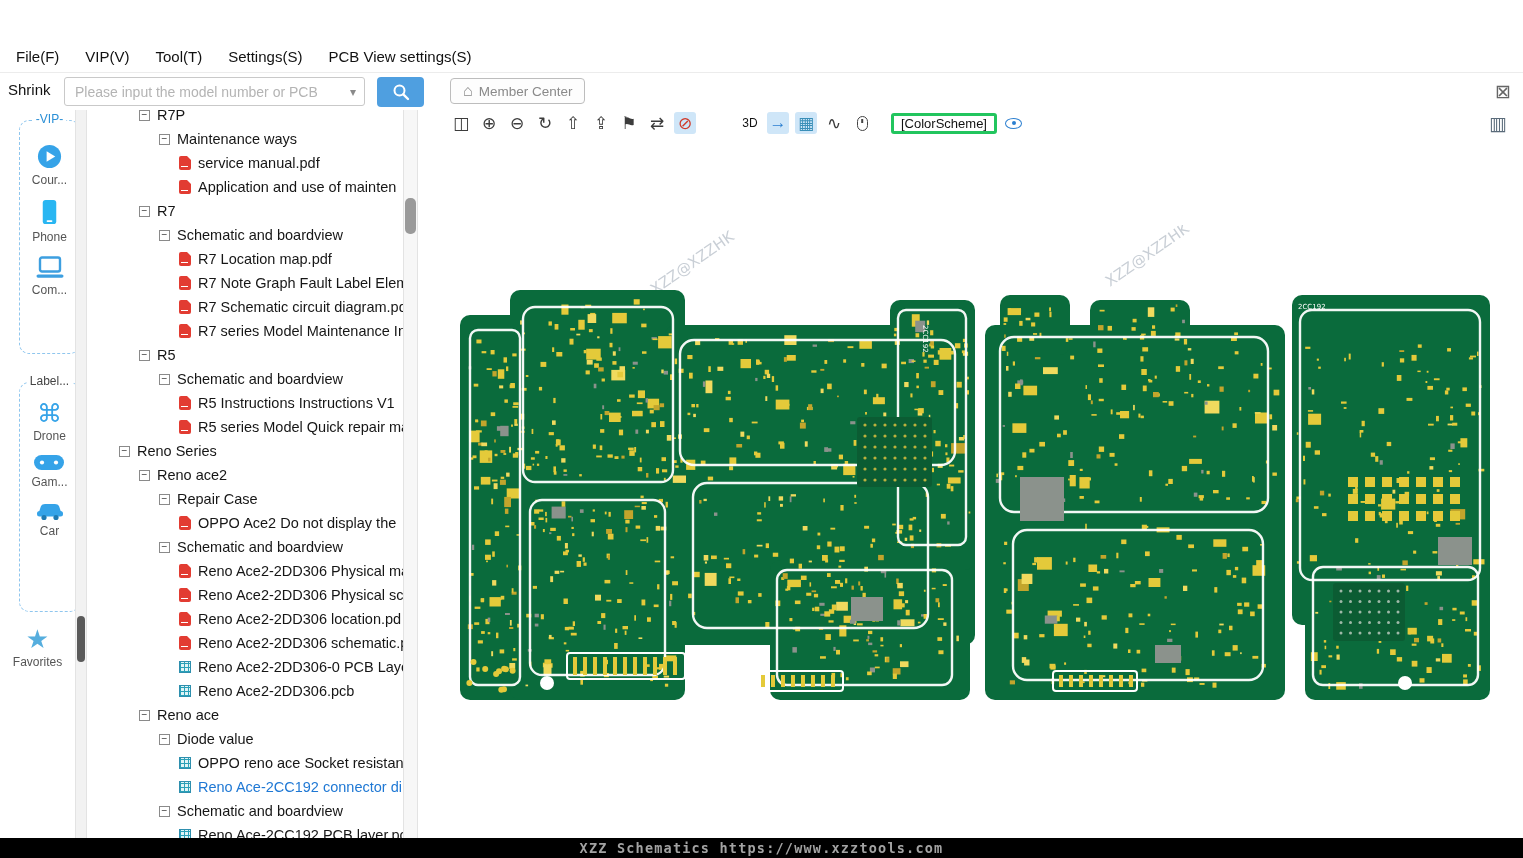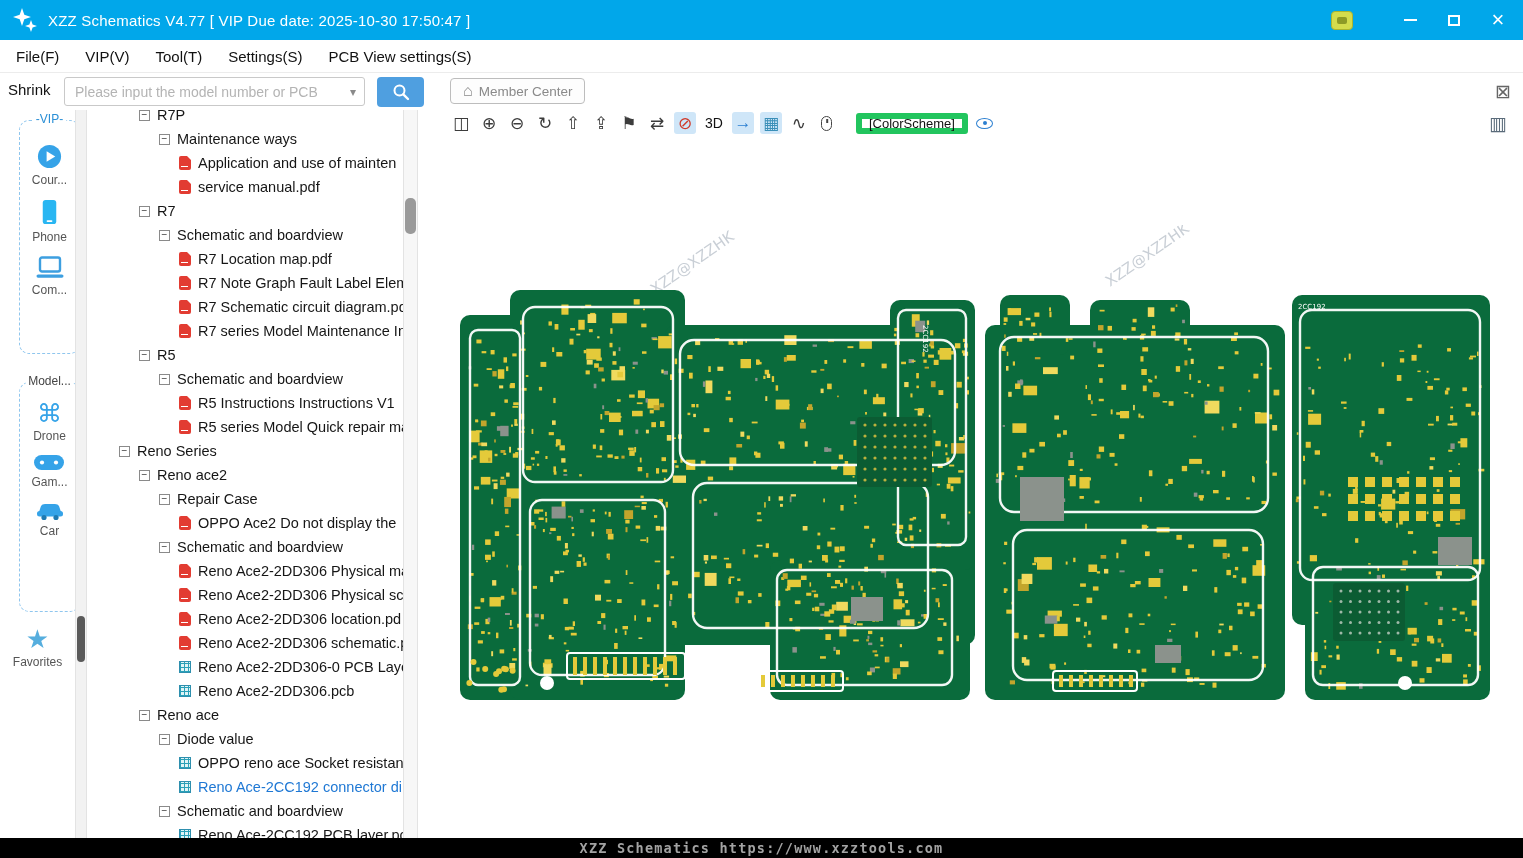--- a/index.html
+++ b/index.html
@@ -89,58 +89,40 @@
   .collapse-tab{position:absolute;left:429px;top:327px;width:14px;height:56px;background:#d9edfb;border:1px solid #aad6f2;
                 border-right:none;border-radius:7px 0 0 7px;display:flex;align-items:center;justify-content:center;
                 color:#3b8fd6;font-size:15px;}
 
   
   .main{position:absolute;left:418px;top:0;right:0;height:100%;background:#fff;}
   .viewer-toolbar{position:absolute;left:0;top:0;right:0;height:26px;display:flex;align-items:center;padding-left:32px;}
   .vt-btn{min-width:22px;height:22px;display:flex;align-items:center;justify-content:center;font-size:17px;color:#3c3c3c;
           margin-right:6px;border-radius:3px;}
   .vt-btn.sel{background:#cfe6f8;}
-  .vt-btn.txt{font-size:14px;color:#111;padding:0 3px;}
-  .vt-btn.boxed{border:6px solid #22c55e;font-size:13px;height:21px;padding:0 7px;margin-left:12px;color:#111;}
+  .vt-btn.txt{font-size:12px;color:#111;padding:0 3px;margin-left:37px;}
+  .vt-btn.boxed{border:3px solid #22c55e;font-size:13px;height:21px;padding:0 7px;margin-left:12px;color:#111;}
   .mouse-ic{width:11px;height:15px;border:1.6px solid #444;border-radius:6px;position:relative;display:inline-block;}
   .mouse-ic::after{content:'';position:absolute;left:50%;top:2px;width:1.6px;height:4px;background:#444;transform:translateX(-50%);}
   .eye-ic{width:17px;height:11px;border:1.6px solid #2b7fd0;border-radius:50%;display:flex;align-items:center;justify-content:center;}
   .eye-ic .pupil{width:4px;height:4px;border-radius:50%;background:#2b7fd0;}
   .panel-toggle{position:absolute;right:16px;top:2px;font-size:19px;color:#5a6b7a;}
   .viewer-canvas{position:absolute;left:0;top:26px;right:0;bottom:0;background:#fff;overflow:hidden;}
   #pcb-svg{position:absolute;left:37px;top:89px;}
 
   
   .statusbar{position:absolute;left:0;bottom:0;right:0;height:20px;background:#000;display:flex;align-items:center;justify-content:center;}
   .status-text{font-family:"DejaVu Sans Mono","Liberation Mono",monospace;font-size:13.5px;font-weight:700;
                color:#a3a3a3;letter-spacing:1.2px;}
 </style>
 </head>
 <body>
 
 <div class="app">
 
-  <div class="titlebar">
-    <span class="app-logo">
-      <svg width="28" height="28" viewBox="0 0 28 28">
-        <path d="M11 2 L13.3 8.7 L20 11 L13.3 13.3 L11 20 L8.7 13.3 L2 11 L8.7 8.7 Z" fill="#fff"></path>
-        <path d="M20 14 L21.6 18.4 L26 20 L21.6 21.6 L20 26 L18.4 21.6 L14 20 L18.4 18.4 Z" fill="#fff"></path>
-      </svg>
-    </span>
-    <span class="title-text">XZZ Schematics V4.77 [ VIP Due date: 2025-10-30 17:50:47 ]</span>
-    <span class="title-spacer"></span>
-    <span class="lock-badge"></span>
-    <span class="win-btn">
-        <span class="wb-min"></span>
-      </span>
-    <span class="win-btn">
-        <span class="wb-max"></span>
-      </span>
-    <span class="win-btn wb-close">×</span>
-  </div>
 
   <div class="menubar">
       <span class="menu-item">File(F)</span>
       <span class="menu-item">VIP(V)</span>
       <span class="menu-item">Tool(T)</span>
       <span class="menu-item">Settings(S)</span>
       <span class="menu-item">PCB View settings(S)</span>
     </div>
 
   <div class="topbar">
@@ -184,21 +166,21 @@
         <div class="side-item">
           <svg width="30" height="25" viewBox="0 0 30 25">
             <rect x="5" y="2.5" width="20" height="14" rx="2" fill="none" stroke="#3d9fe0" stroke-width="2.4"></rect>
             <rect x="1.5" y="19.5" width="27" height="3.2" rx="1.6" fill="#3d9fe0"></rect>
           </svg>
           <span class="side-label">Com...</span>
         </div>
       </div>
 
       <div class="vip-group vg2">
-        <span class="vg-label">Model...</span>
+        <span class="vg-label">Label...</span>
         <div class="side-item">
           <span class="glyph-icon">⌘</span>
           <span class="side-label">Drone</span>
         </div>
         <div class="side-item">
           <svg width="32" height="18" viewBox="0 0 32 18">
             <rect x="1" y="1" width="30" height="15" rx="7.5" fill="#35a3e8"></rect>
             <circle cx="9" cy="8.5" r="2.1" fill="#fff"></circle>
               <circle cx="23" cy="8.5" r="2.1" fill="#fff"></circle>
           </svg>
@@ -230,25 +212,25 @@
           <div class="tree-row" style="padding-left: 52px;">
             <span class="twisty">−</span>
             <span class="tlabel">R7P</span>
           </div>
           <div class="tree-row" style="padding-left: 72px;">
             <span class="twisty">−</span>
             <span class="tlabel">Maintenance ways</span>
           </div>
           <div class="tree-row" style="padding-left: 92px;">
             <span class="pdf-ic"></span>
-            <span class="tlabel">Application and use of mainten</span>
+            <span class="tlabel">service manual.pdf</span>
           </div>
           <div class="tree-row" style="padding-left: 92px;">
             <span class="pdf-ic"></span>
-            <span class="tlabel">service manual.pdf</span>
+            <span class="tlabel">Application and use of mainten</span>
           </div>
           <div class="tree-row" style="padding-left: 52px;">
             <span class="twisty">−</span>
             <span class="tlabel">R7</span>
           </div>
           <div class="tree-row" style="padding-left: 72px;">
             <span class="twisty">−</span>
             <span class="tlabel">Schematic and boardview</span>
           </div>
           <div class="tree-row" style="padding-left: 92px;">

